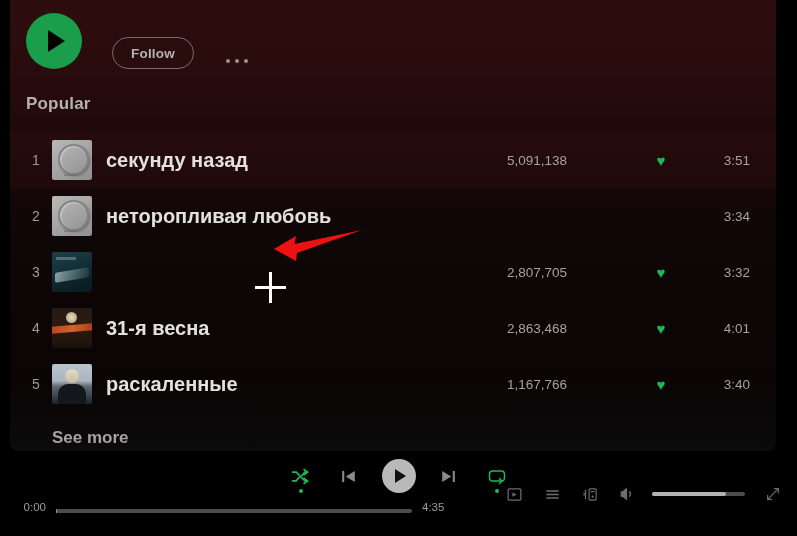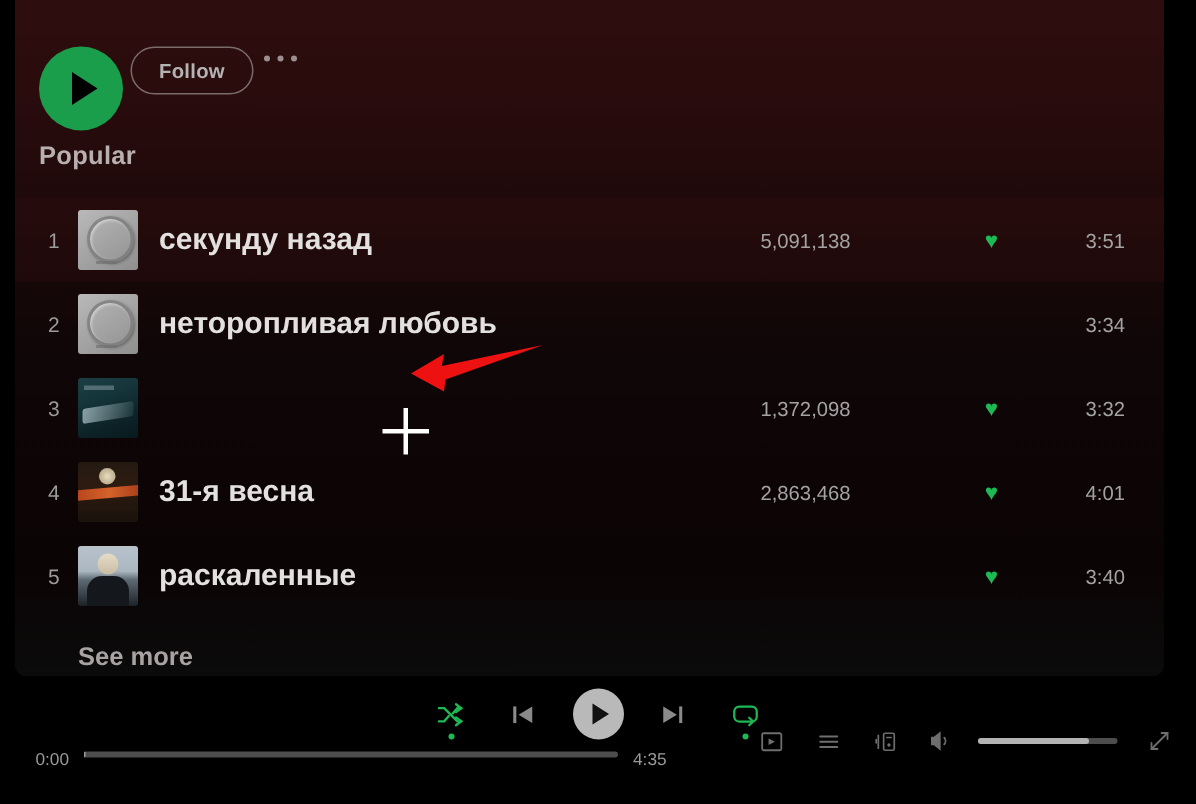--- a/index.html
+++ b/index.html
@@ -26,22 +26,22 @@
         #0f0607 240px,
         #0d0506 280px,
         #0c0405 320px,
         #0b0405 380px,
         #0b0b0b 451px);
     overflow: hidden;
   }
 
   
   #header-actions {
-    position: absolute; left: 16px; top: 31px;
-    display: flex; align-items: flex-start; gap: 5px;
+    position: absolute; left: 16px; top: 13px;
+    display: flex; align-items: flex-end; gap: 30px;
   }
   #play-button-big {
     width: 56px; height: 56px; border-radius: 50%;
     background: #1a9e4b;
     display: flex; align-items: center; justify-content: center;
     cursor: pointer; border: none;
   }
   #play-button-big .tri {
     width: 0; height: 0;
     border-left: 17px solid #000;
@@ -243,21 +243,21 @@
   #play-button-small .tri2 {
     width: 0; height: 0;
     border-left: 11px solid #111;
     border-top: 7px solid transparent;
     border-bottom: 7px solid transparent;
     margin-left: 3px;
   }
 
   #progress-row {
     position: absolute; left: 0; top: 50px;
-    display: flex; align-items: flex-start; width: 460px;
+    display: flex; align-items: flex-end; width: 460px;
   }
   #time-current {
     width: 56px; text-align: right; font-size: 11.5px; color: #9a9a9a;
     padding-right: 10px;
   }
   #progress-track {
     flex: 1; height: 4px; background: #4d4d4d; border-radius: 2px;
     position: relative; cursor: pointer;
   }
   #progress-fill {
@@ -324,38 +324,39 @@
           <div class="tr-art art-disc"></div>
           <div class="tr-title">неторопливая любовь</div>
           <div class="tr-spacer"></div>
           <div class="tr-heart empty">♥</div>
           <div class="tr-time">3:34</div>
         </div>
         <div class="track-row">
           <div class="tr-index">3</div>
           <div class="tr-art art-teal"></div>
           <div class="tr-spacer"></div>
-          <div class="tr-plays">1,372,098</div>
+          <div class="tr-plays">2,807,705</div>
           <div class="tr-heart">♥</div>
           <div class="tr-time">3:32</div>
         </div>
         <div class="track-row">
           <div class="tr-index">4</div>
           <div class="tr-art art-orange"></div>
           <div class="tr-title">31-я весна</div>
           <div class="tr-spacer"></div>
           <div class="tr-plays">2,863,468</div>
           <div class="tr-heart">♥</div>
           <div class="tr-time">4:01</div>
         </div>
         <div class="track-row">
           <div class="tr-index">5</div>
           <div class="tr-art art-portrait"></div>
           <div class="tr-title">раскаленные</div>
           <div class="tr-spacer"></div>
+          <div class="tr-plays">1,167,766</div>
           <div class="tr-heart">♥</div>
           <div class="tr-time">3:40</div>
         </div>
       </div>
 
     <div id="see-more">See more</div>
   </div>
 
   <svg id="annotation-arrow" viewBox="0 0 95 40">
     <path d="M4 21 L26 8 L24.5 16 L92 2 L27 25 L26 33 Z" fill="#ee1111"></path>

